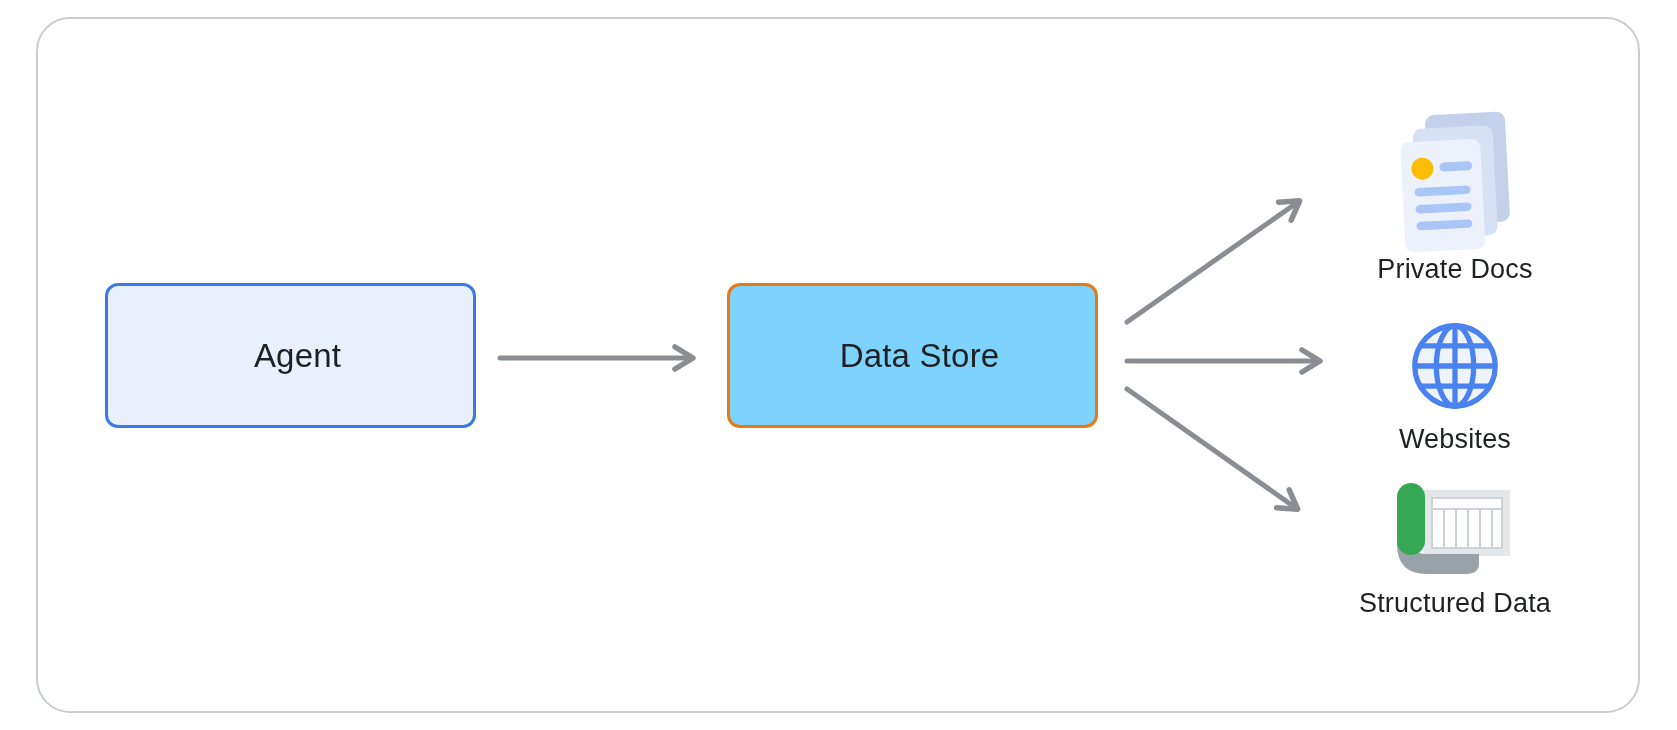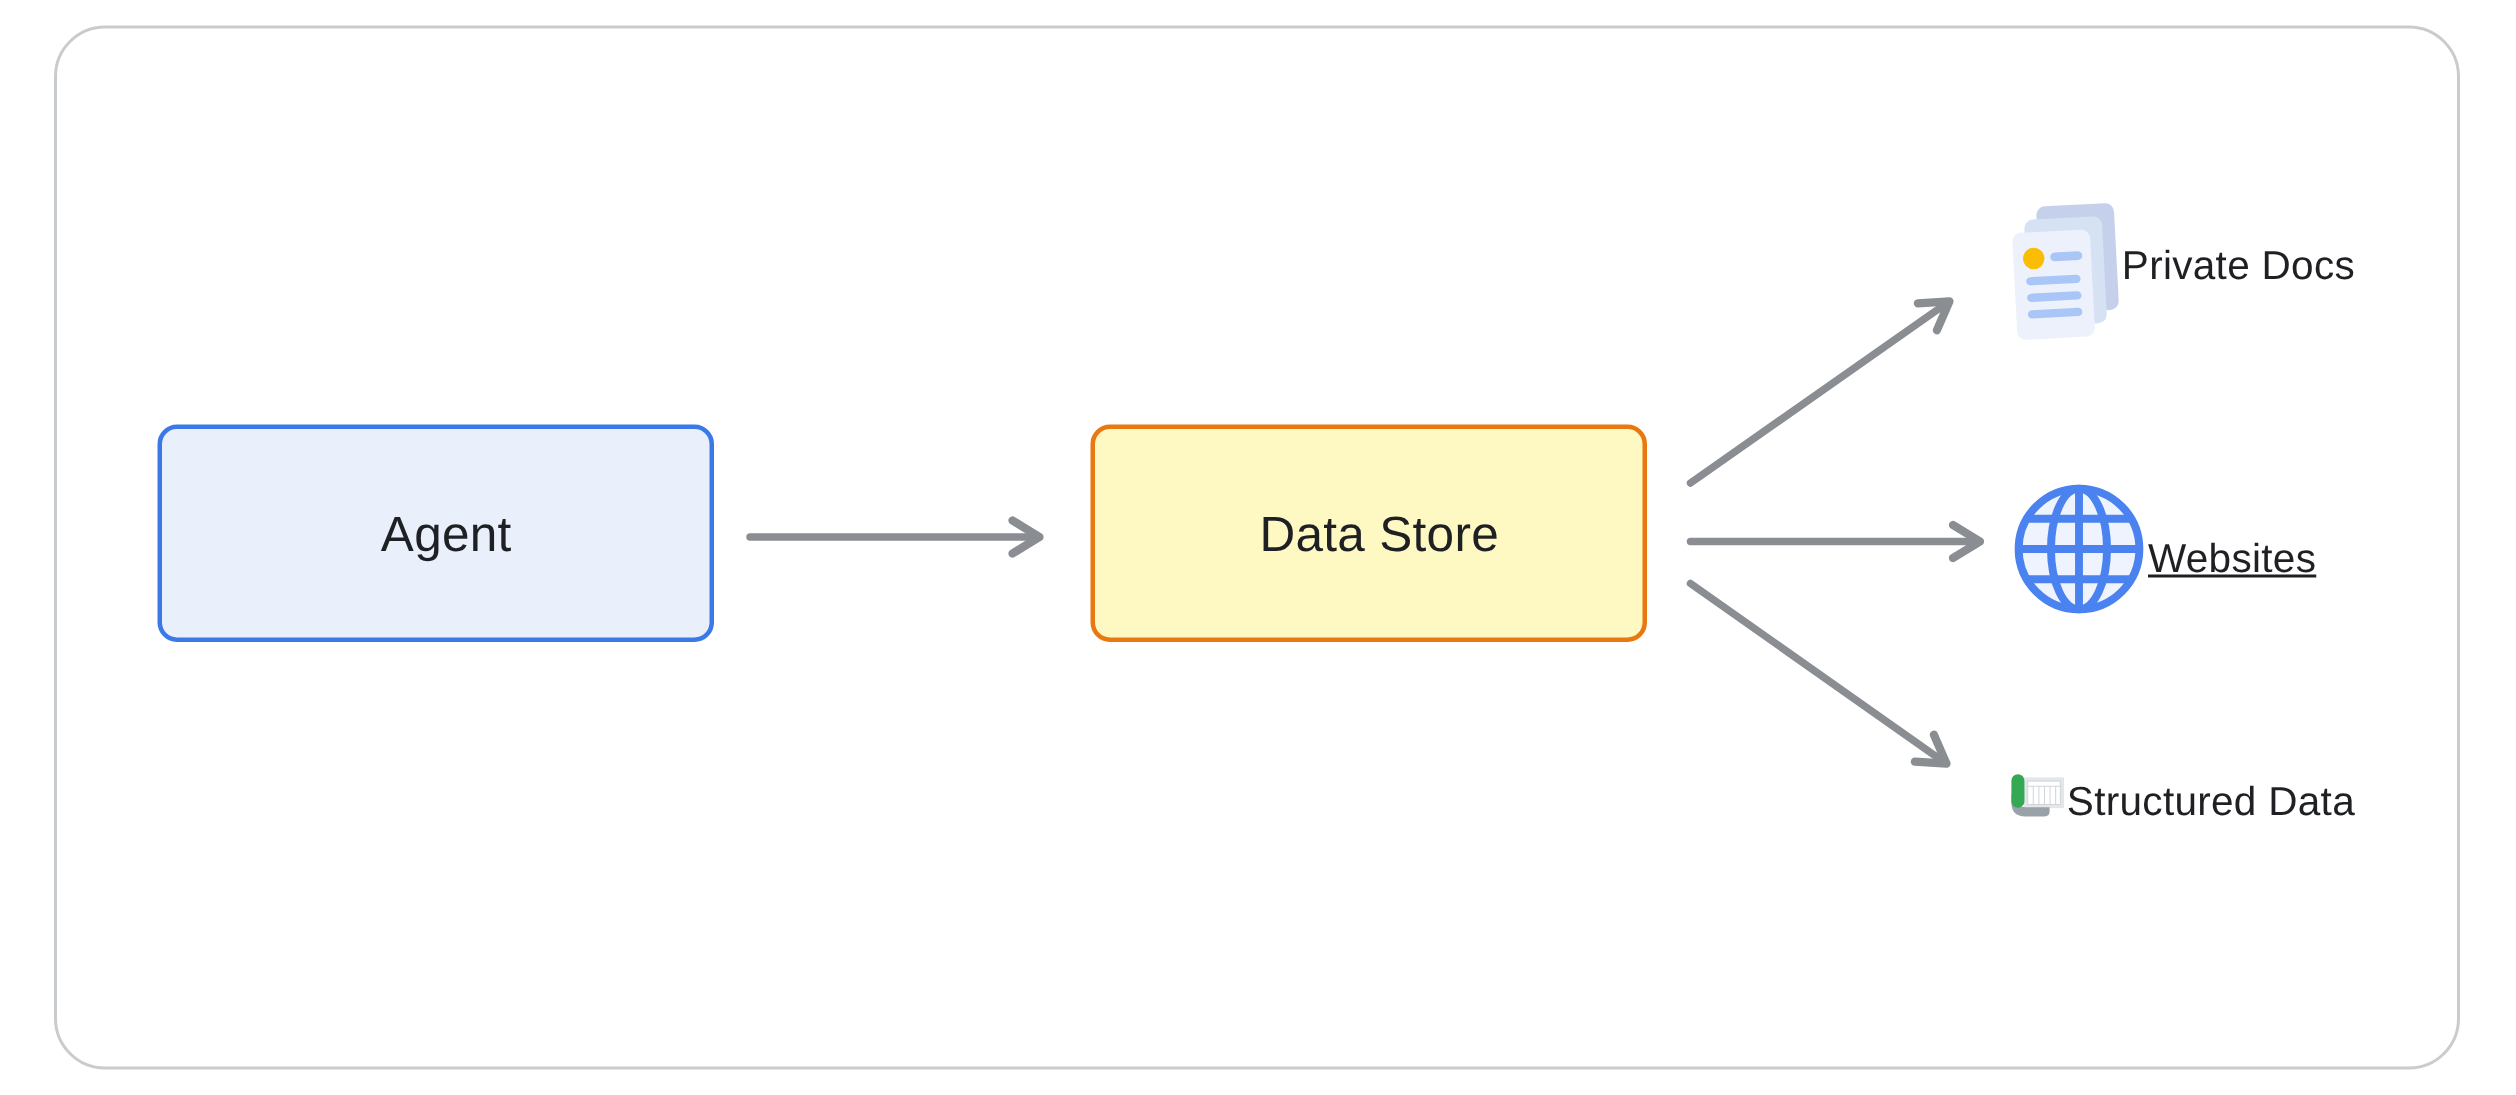--- a/index.html
+++ b/index.html
@@ -39,41 +39,41 @@
     letter-spacing: 0.2px;
     padding-left: 14px;
   }
   .node-agent {
     left: 105px; top: 283px;
     background: #e9f0fc;
     border: 3px solid #3b78e8;
   }
   .node-datastore {
     left: 727px; top: 283px;
-    background: #fef9c3;
+    background: #7dd3fc;
     border: 3px solid #e8780f;
   }
   .target {
     position: absolute;
     width: 230px;
     display: flex;
-    flex-direction: row;
+    flex-direction: column;
     align-items: center;
   }
   .target-label {
     font-size: 27px;
     font-weight: 500;
     letter-spacing: 0.2px;
     color: #1f2023;
     white-space: nowrap;
     text-align: center;
   }
   .target-private-docs { left: 1340px; top: 100px; }
   .target-private-docs .target-label { margin-top: -4px; }
-  .target-websites { left: 1340px; top: 320px; text-decoration: underline; }
+  .target-websites { left: 1340px; top: 320px; }
   .target-websites .target-label { margin-top: 12px; }
   .target-structured-data { left: 1340px; top: 480px; }
   .target-structured-data .target-label { margin-top: 6px; text-align: center; }
 </style>
 </head>
 <body>
 
 <div class="stage">
 
   <div class="canvas"></div>

